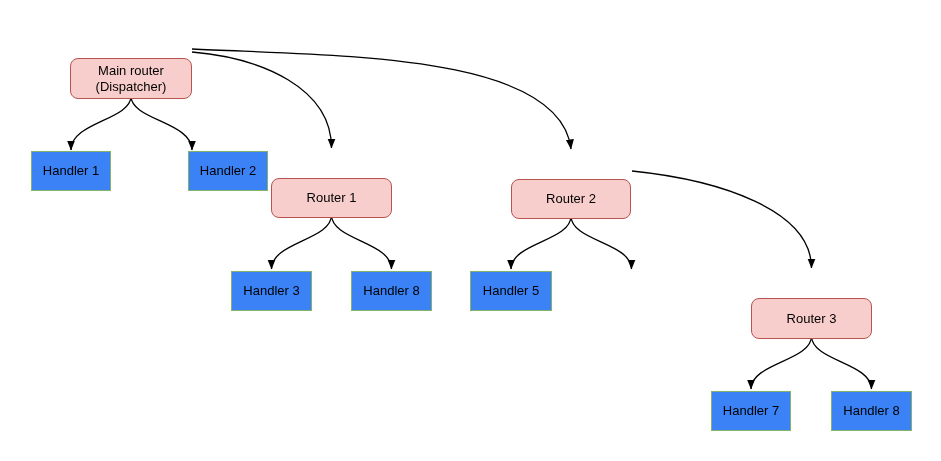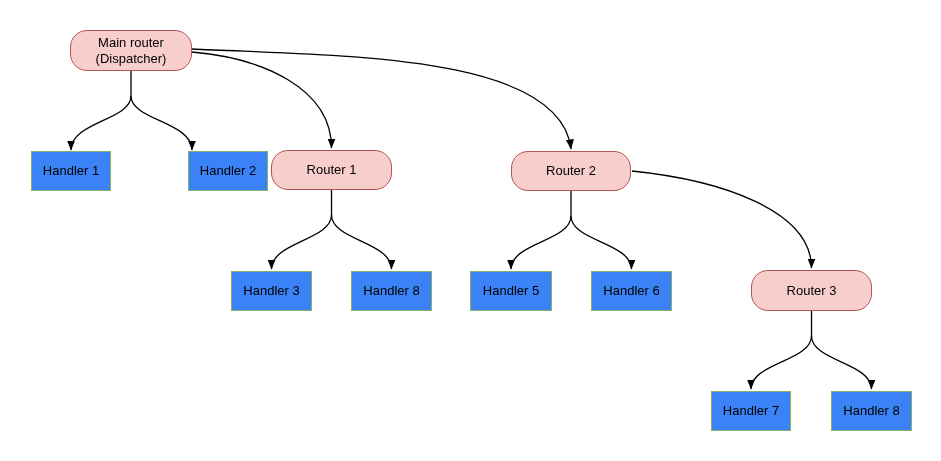--- a/index.html
+++ b/index.html
@@ -30,21 +30,22 @@
     justify-content: center;
     text-align: center;
     font-size: 13px;
     line-height: 16px;
     color: #000000;
     white-space: pre-line;
   }
   .node.router {
     background: #f8cecc;
     border: 1.3px solid #b85450;
-    border-radius: 17px;
+    border-radius: 8px;
+    margin-top: 28px;
   }
   .node.handler {
     background: #3b82f6;
     border: 1.3px solid #82b366;
     border-radius: 0;
   }
 </style>
 </head>
 <body>
 
@@ -89,21 +90,20 @@
   <div class="node router" style="left:271px; top:150px; width:121px; height:40px;">Router 1</div>
 
   <div class="node router" style="left:511px; top:151px; width:120px; height:40px;">Router 2</div>
 
   <div class="node handler" style="left:231px; top:271px; width:81px;  height:40px;">Handler 3</div>
 
   <div class="node handler" style="left:351px; top:271px; width:81px;  height:40px;">Handler 8</div>
 
   <div class="node handler" style="left:470px; top:271px; width:82px;  height:40px;">Handler 5</div>
 
-  <div class="node handler" style="left:591px; top:271px; width:81px;  height:40px;">Handler 6</div>
 
   <div class="node router" style="left:751px; top:270px; width:121px; height:41px;">Router 3</div>
 
   <div class="node handler" style="left:711px; top:391px; width:80px;  height:40px;">Handler 7</div>
 
   <div class="node handler" style="left:831px; top:391px; width:81px;  height:40px;">Handler 8</div>
 
 </div>
 
 </body></html>

